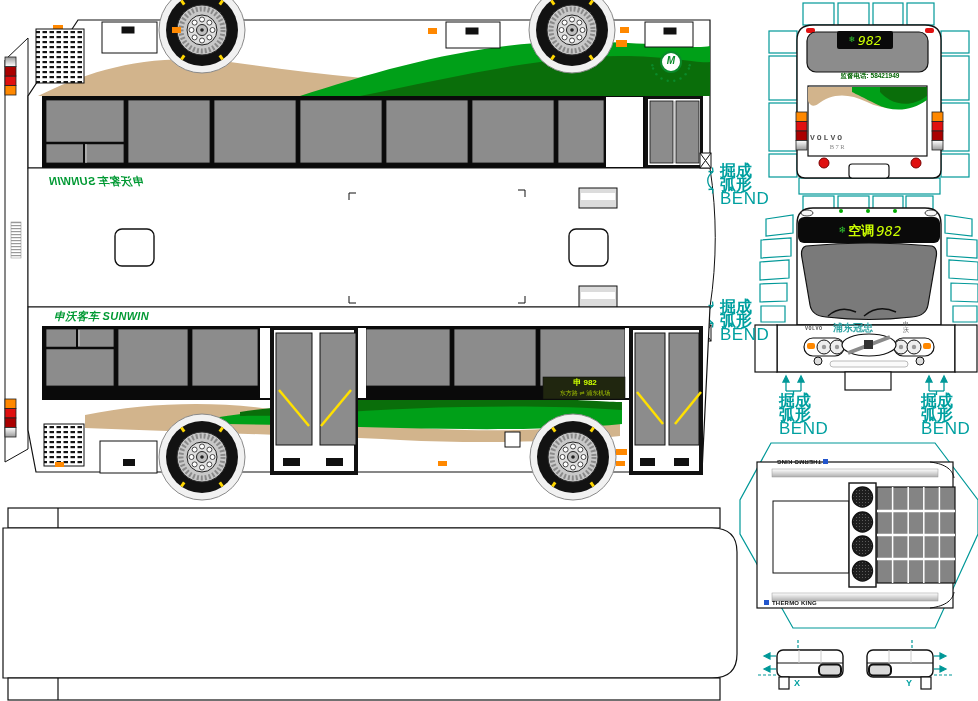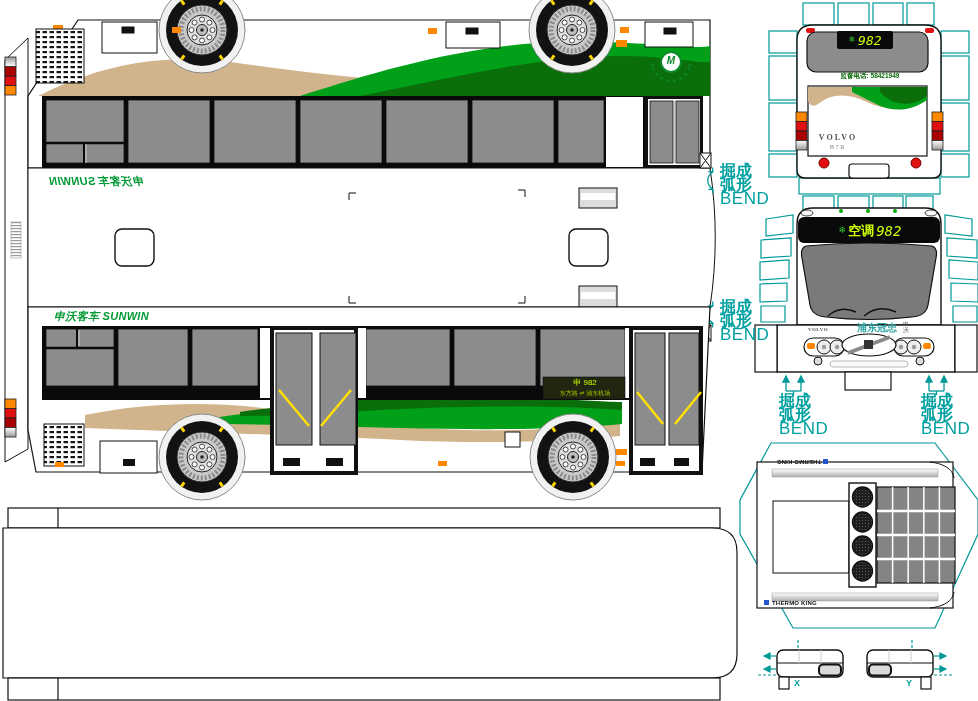--- a/index.html
+++ b/index.html
@@ -9,24 +9,24 @@
   .t{position:absolute;white-space:nowrap;line-height:1}
   .brand{color:#009933;font-weight:bold;font-style:italic;font-size:11px;letter-spacing:.3px;text-align:center}
   .mirror{transform:scaleX(-1)}
   .bend{color:#00A0A0;font-weight:bold;text-align:left}
   .bend .cn{font-size:16px;line-height:14px}
   .bend .en{font-size:17px;line-height:13px;font-weight:normal;letter-spacing:.5px}
   .led{font-family:"DejaVu Sans Mono",monospace;font-style:italic;font-weight:normal;color:#CCFF00}
   .ledicon{color:#33CC33;font-style:normal;font-weight:normal}
   .ledword{color:#CCFF00;font-weight:bold;font-family:"DejaVu Sans",sans-serif}
   .flexrow{display:flex;align-items:center;justify-content:center}
-  .signline1{font-size:8px;font-weight:normal;color:#CCFF00;text-align:center}
+  .signline1{font-size:8px;font-weight:bold;color:#CCFF00;text-align:center}
   .signline2{font-size:6px;color:#A8C800;text-align:center}
   .hotline{font-size:6.5px;font-weight:bold;color:#056605;text-align:center}
-  .volvo{font-family:Liberation Serif, serif;font-weight:bold;color:#555;letter-spacing:2px;font-size:8px;text-align:center}
+  .volvo{font-family:Liberation Mono, monospace;font-weight:bold;color:#555;letter-spacing:2px;font-size:8px;}
   .model{font-family:"Liberation Serif",serif;color:#888;letter-spacing:1.5px;font-size:6.5px;text-align:center}
   .tealtxt{color:#2FA5A5;font-weight:bold;font-size:10px}
   .tk{font-size:6px;font-weight:bold;color:#111;letter-spacing:.2px}
   .partlabel{color:#00A0A0;font-weight:bold;font-size:9px;text-align:center}
   .logoM{color:#0A8A2A;font-weight:bold;font-style:italic;font-size:10px;text-align:center}
   .builder{font-size:6px;line-height:6px;color:#555;width:8px;white-space:normal;word-break:break-all}
 </style>
 </head>
 <body>
 
@@ -473,21 +473,21 @@
 <div class="t hotline" style="left:810px;top:73px;width:120px">监督电话: 58421949</div>
 <div class="t volvo" style="left:810px;top:134px;width:56px">VOLVO</div>
 <div class="t model" style="left:810px;top:144px;width:56px">B7R</div>
 
 <div class="t flexrow" style="left:824px;top:222px;width:92px;height:17px;gap:2px">
   <span class="ledicon" style="font-size:9px">❄</span>
   <span class="ledword" style="font-size:13px">空调</span>
   <span class="led" style="font-size:14px">982</span>
 </div>
 <div class="t volvo" style="left:805px;top:327px;width:26px;font-size:5px;letter-spacing:.5px">VOLVO</div>
-<div class="t" style="left:833px;top:323px;width:64px;display:flex;justify-content:flex-end">
+<div class="t" style="left:833px;top:323px;width:64px;display:flex;justify-content:flex-start">
   <span class="tealtxt">浦东</span>
   <span class="tealtxt">冠忠</span>
 </div>
 <div class="t builder" style="left:903px;top:321px">申沃</div>
 
 <div class="t tk" style="left:775px;top:459px;width:48px;text-align:center;transform:rotate(180deg)">THERMO KING</div>
 <div class="t" style="left:823px;top:459px;width:5px;height:5px;background:#2255CC"></div>
 <div class="t" style="left:764px;top:600px;width:5px;height:5px;background:#2255CC"></div>
 <div class="t tk" style="left:772px;top:600px">THERMO KING</div>
 

